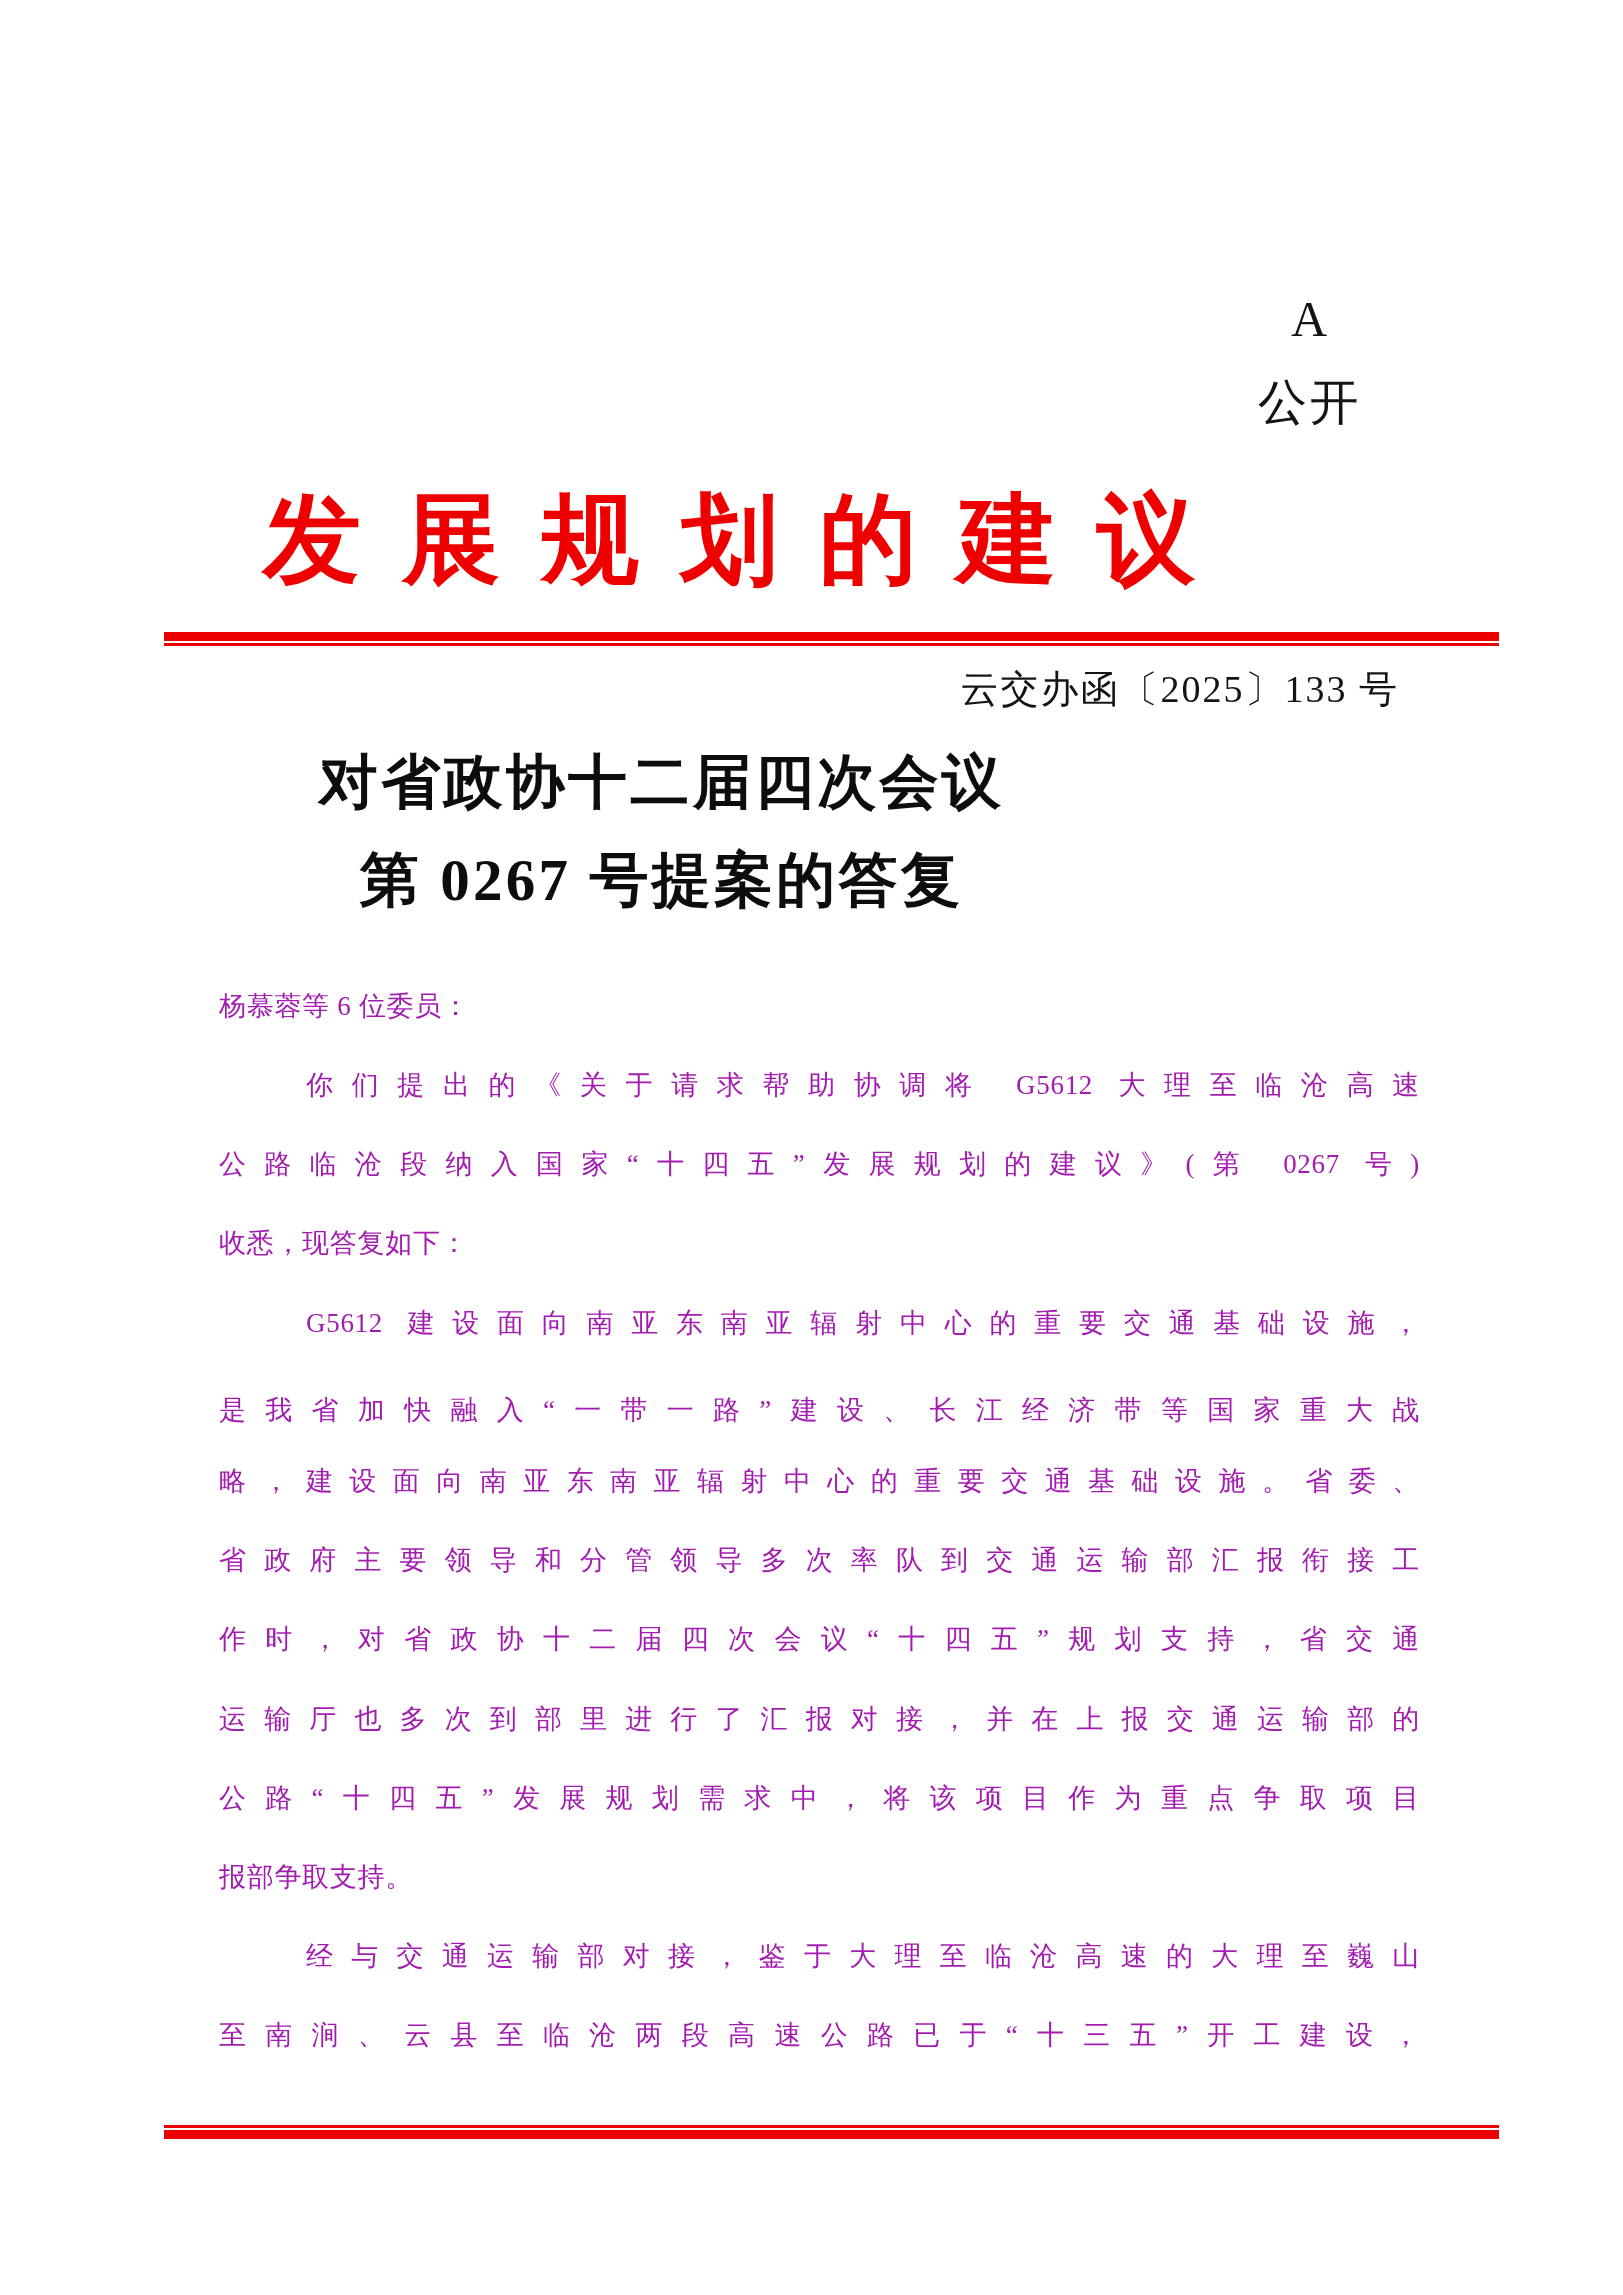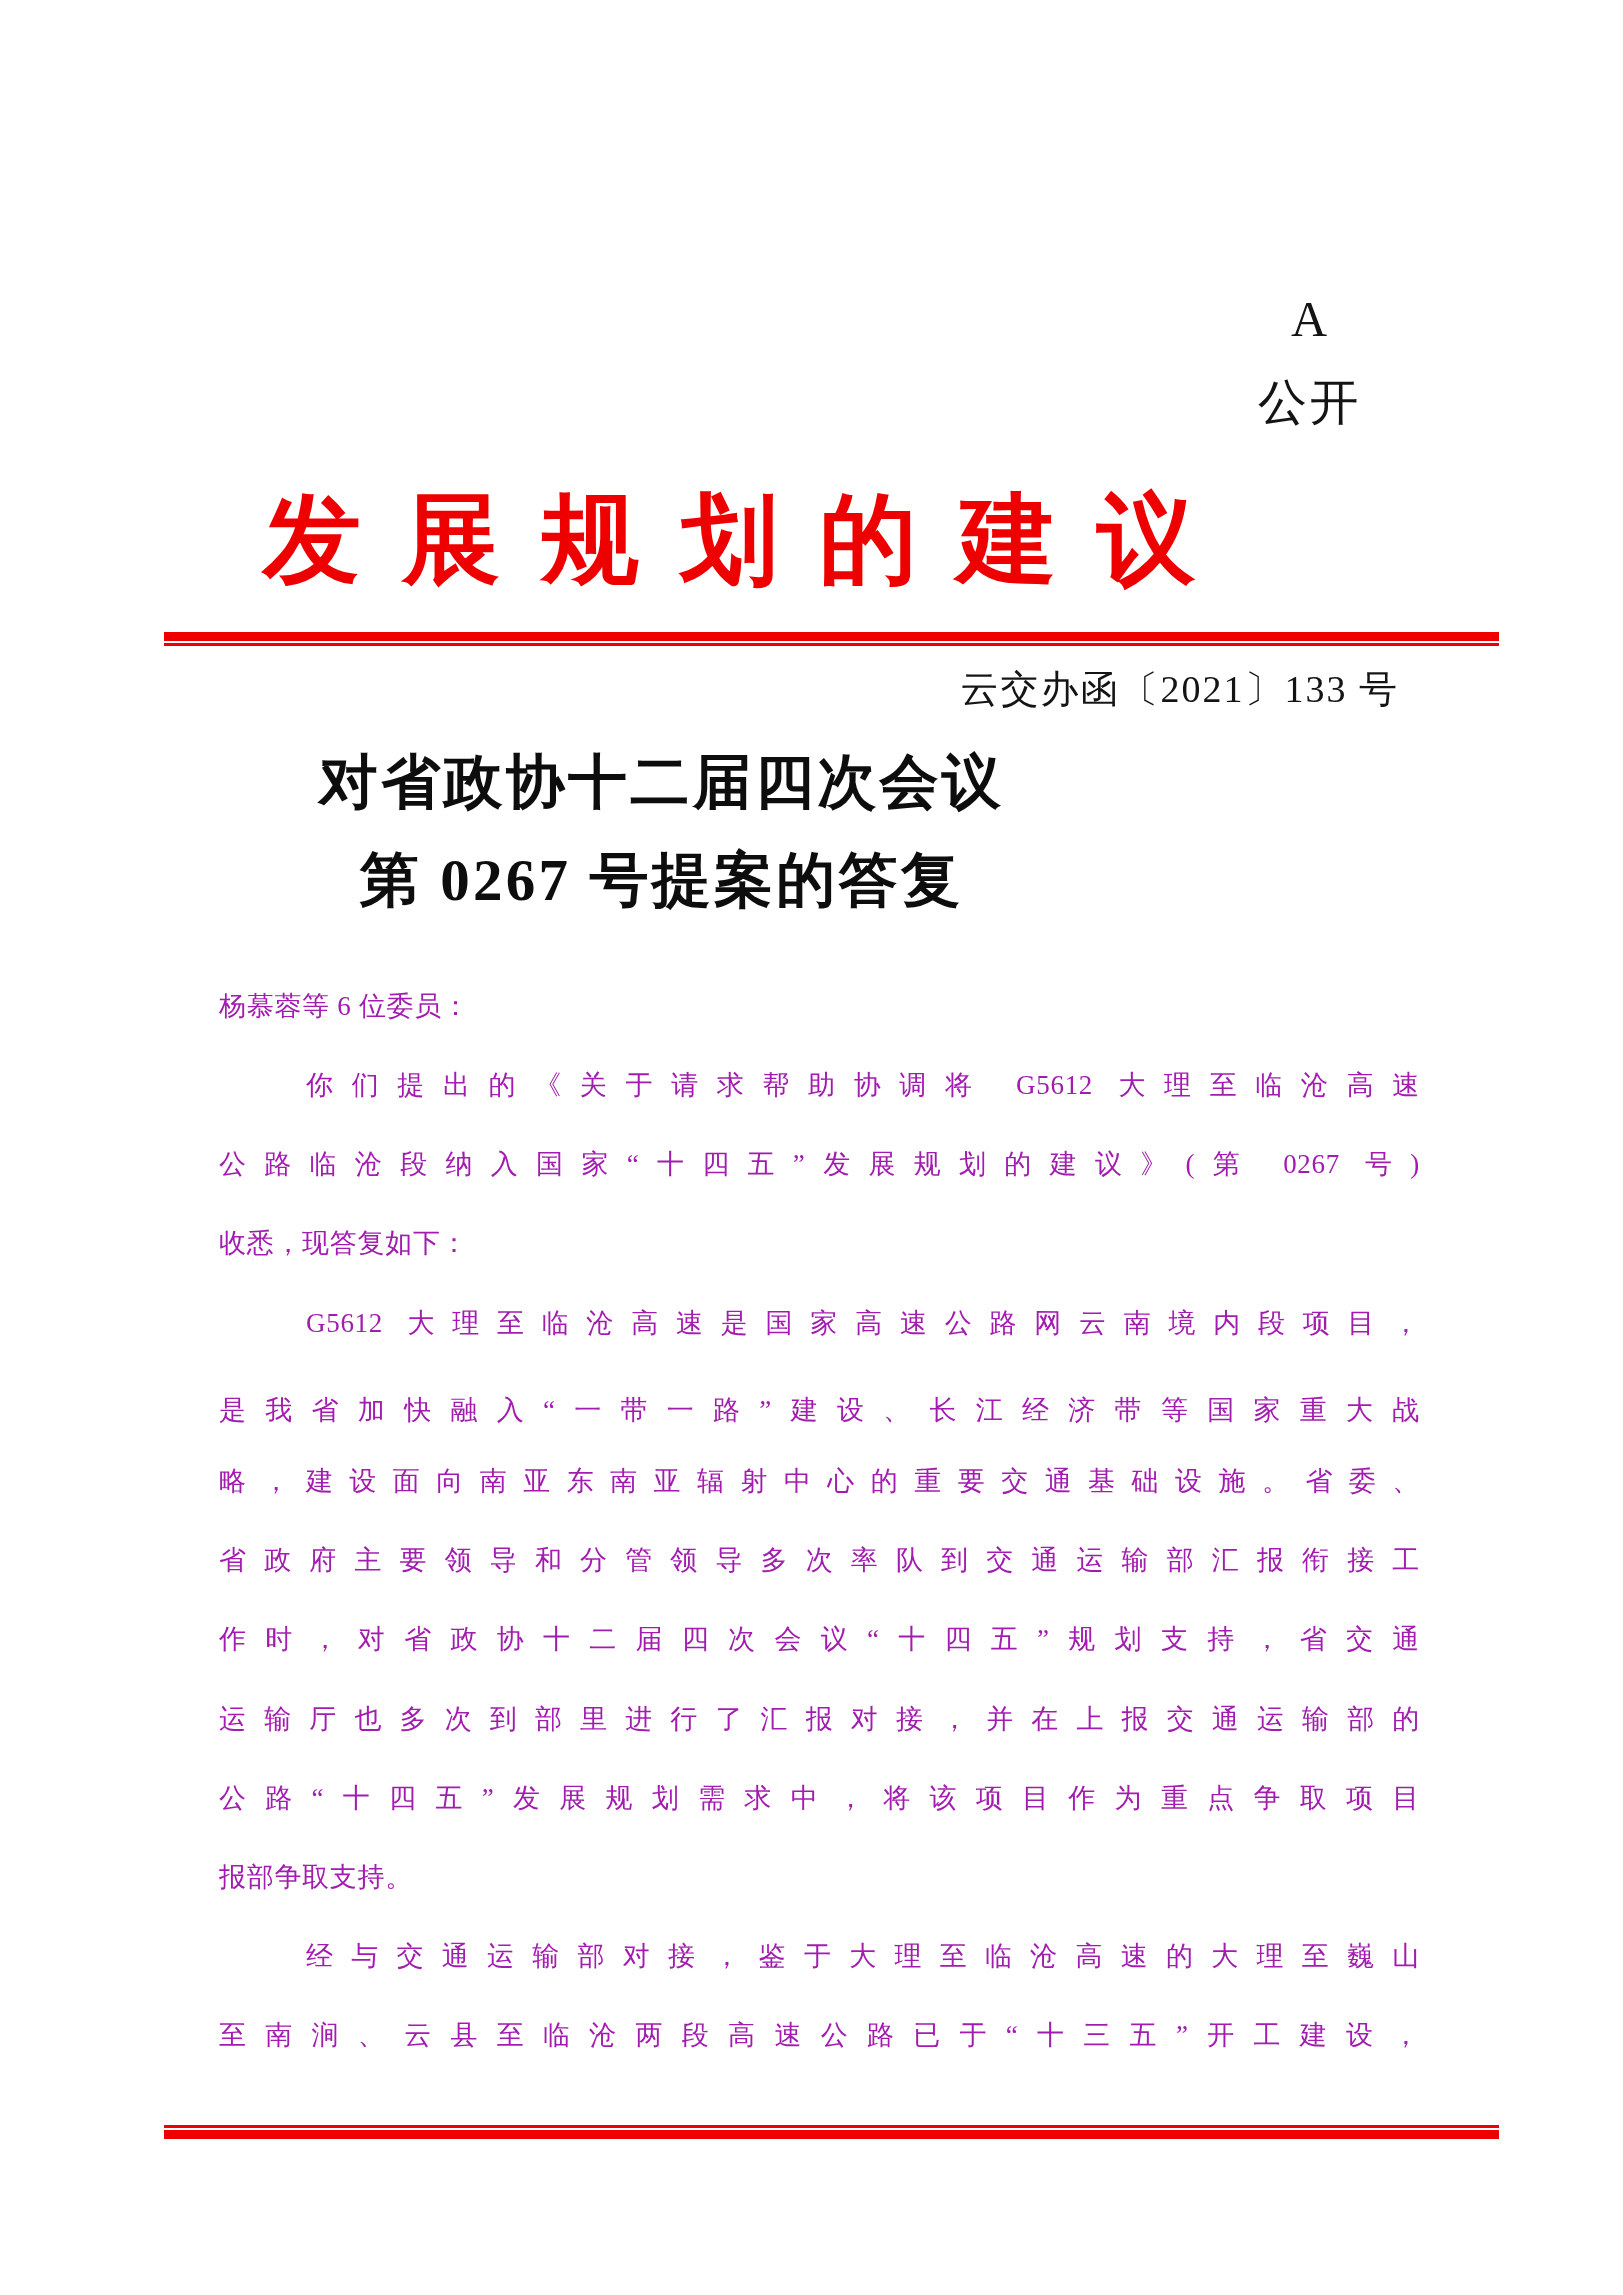--- a/index.html
+++ b/index.html
@@ -62,31 +62,31 @@
 <div class="page">
 
   <div class="mark-a">A</div>
   <div class="mark-public">公开</div>
 
   <div class="letterhead">发展规划的建议</div>
 
   <div class="rule rule-top-thick"></div>
   <div class="rule rule-top-thin"></div>
 
-  <div class="doc-number">云交办函〔2021〕133 号</div>
+  <div class="doc-number">云交办函〔2025〕133 号</div>
 
   <div class="doc-title l1">对省政协十二届四次会议</div>
   <div class="doc-title l2">第 0267 号提案的答复</div>
 
   <div class="bline" style="top:977px;">杨慕蓉等 6 位委员：</div>
 
   <div class="bline just indent" style="top:1056px;">你们提出的《关于请求帮助协调将 G5612 大理至临沧高速</div>
   <div class="bline just" style="top:1135px;">公路临沧段纳入国家“十四五”发展规划的建议》(第 0267 号)</div>
   <div class="bline" style="top:1214px;">收悉，现答复如下：</div>
-  <div class="bline just indent" style="top:1294px;">G5612 大理至临沧高速是国家高速公路网云南境内段项目，</div>
+  <div class="bline just indent" style="top:1294px;">G5612 建设面向南亚东南亚辐射中心的重要交通基础设施，</div>
   <div class="bline just" style="top:1381px;">是我省加快融入“一带一路”建设、长江经济带等国家重大战</div>
   <div class="bline just" style="top:1452px;">略，建设面向南亚东南亚辐射中心的重要交通基础设施。省委、</div>
   <div class="bline just" style="top:1531px;">省政府主要领导和分管领导多次率队到交通运输部汇报衔接工</div>
   <div class="bline just" style="top:1610px;">作时，对省政协十二届四次会议“十四五”规划支持，省交通</div>
   <div class="bline just" style="top:1690px;">运输厅也多次到部里进行了汇报对接，并在上报交通运输部的</div>
   <div class="bline just" style="top:1769px;">公路“十四五”发展规划需求中，将该项目作为重点争取项目</div>
   <div class="bline" style="top:1848px;">报部争取支持。</div>
   <div class="bline just" style="top:2006px;">至南涧、云县至临沧两段高速公路已于“十三五”开工建设，</div>
   <div class="bline just indent" style="top:1927px;">经与交通运输部对接，鉴于大理至临沧高速的大理至巍山</div>
 

